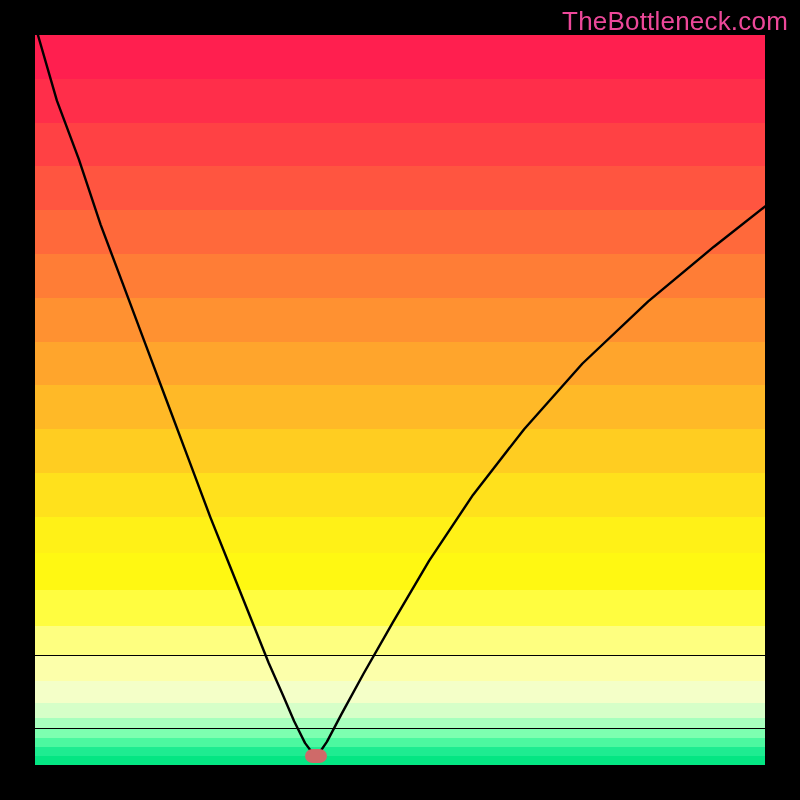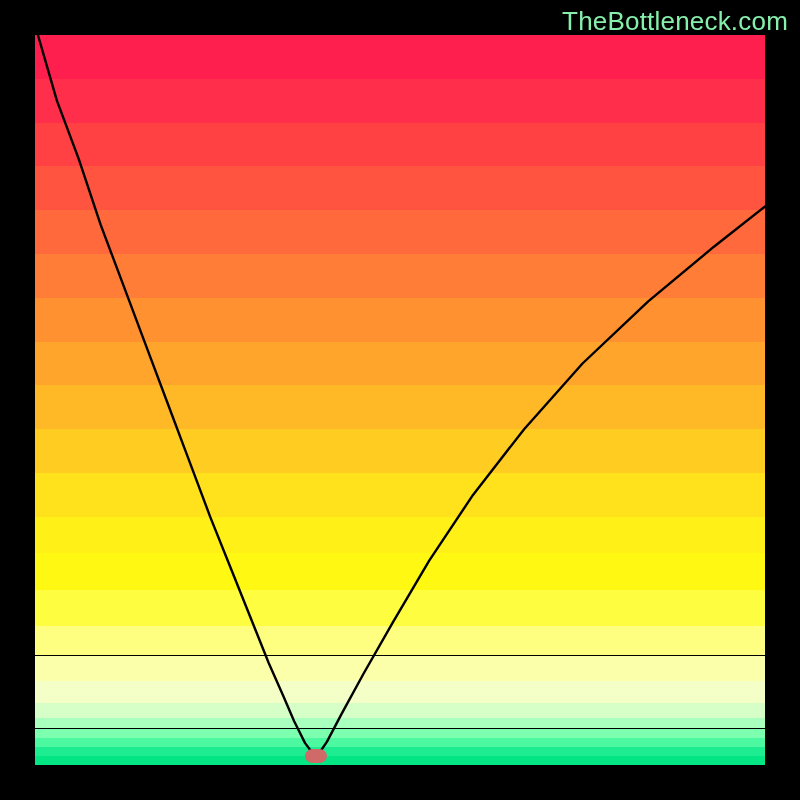--- a/index.html
+++ b/index.html
@@ -33,21 +33,21 @@
   }
   .gradient-bg .band {
     position: absolute;
     left: 0;
     width: 100%;
   }
   .watermark {
     position: absolute;
     top: 6px;
     right: 12px;
-    color: #86efac;
+    color: #ec4899;
     font-size: 26px;
     letter-spacing: 0.2px;
     font-weight: 400;
   }
   svg.curve {
     position: absolute;
     inset: 0;
     width: 100%;
     height: 100%;
   }

